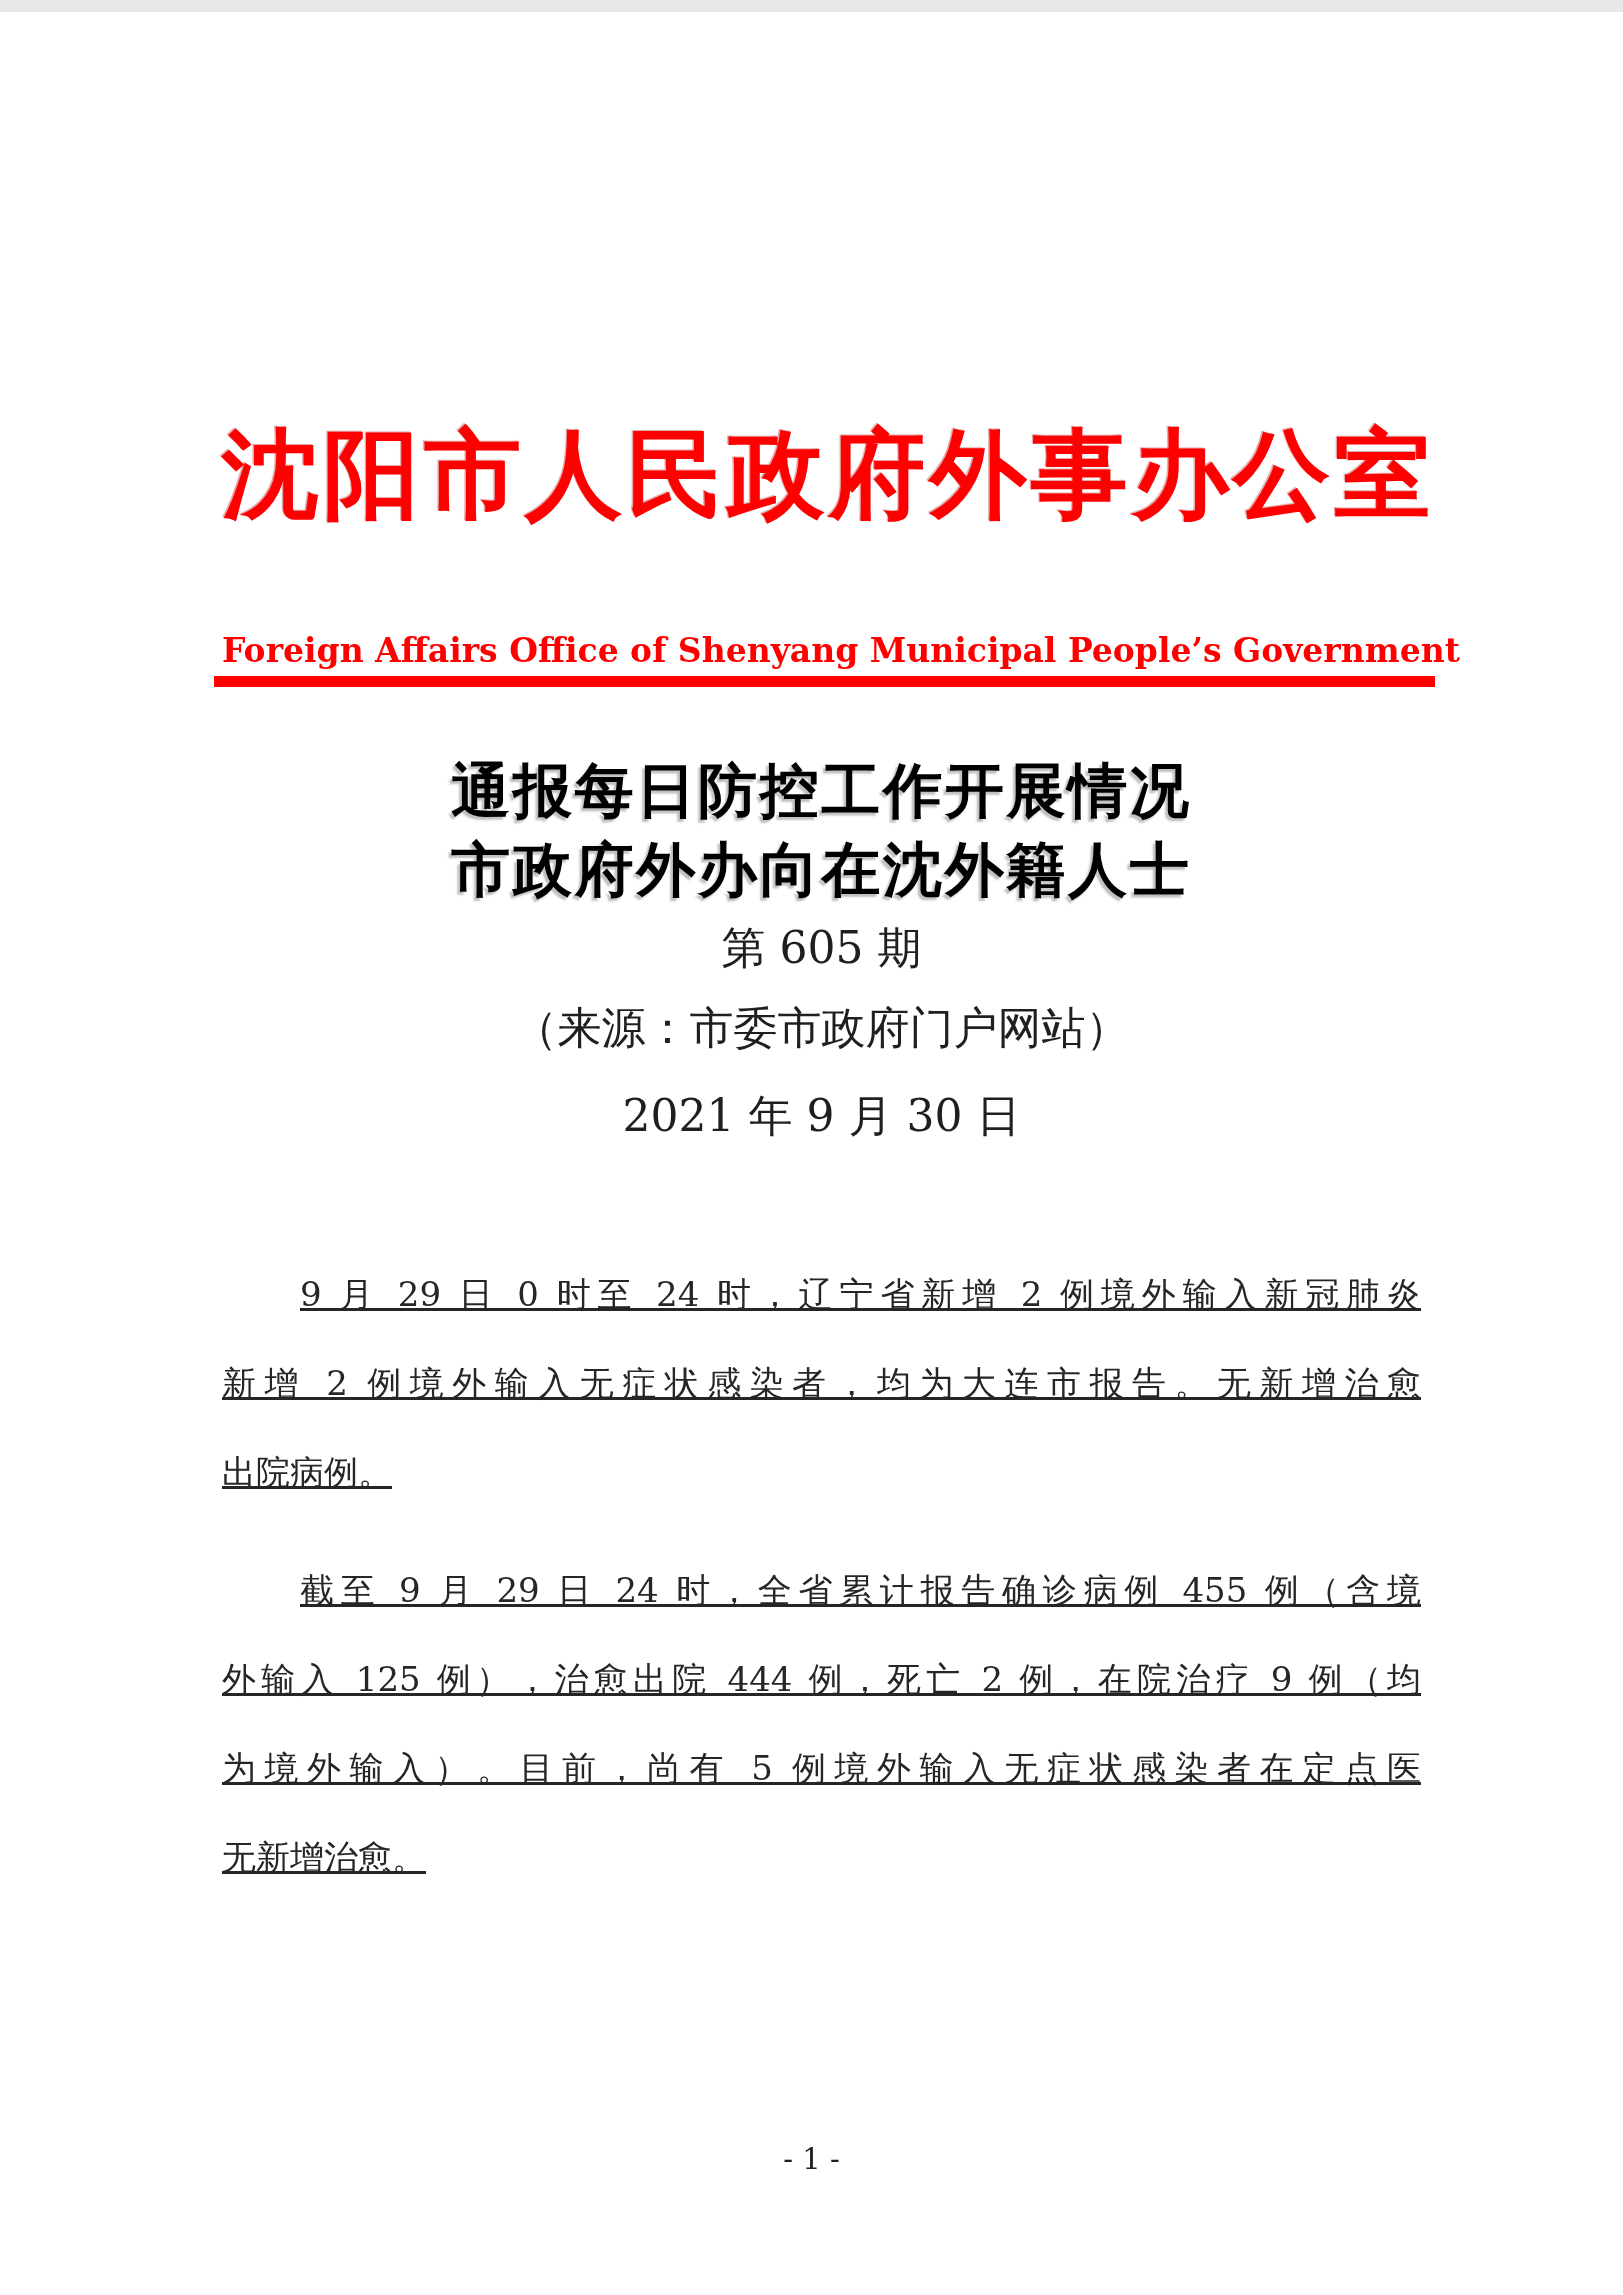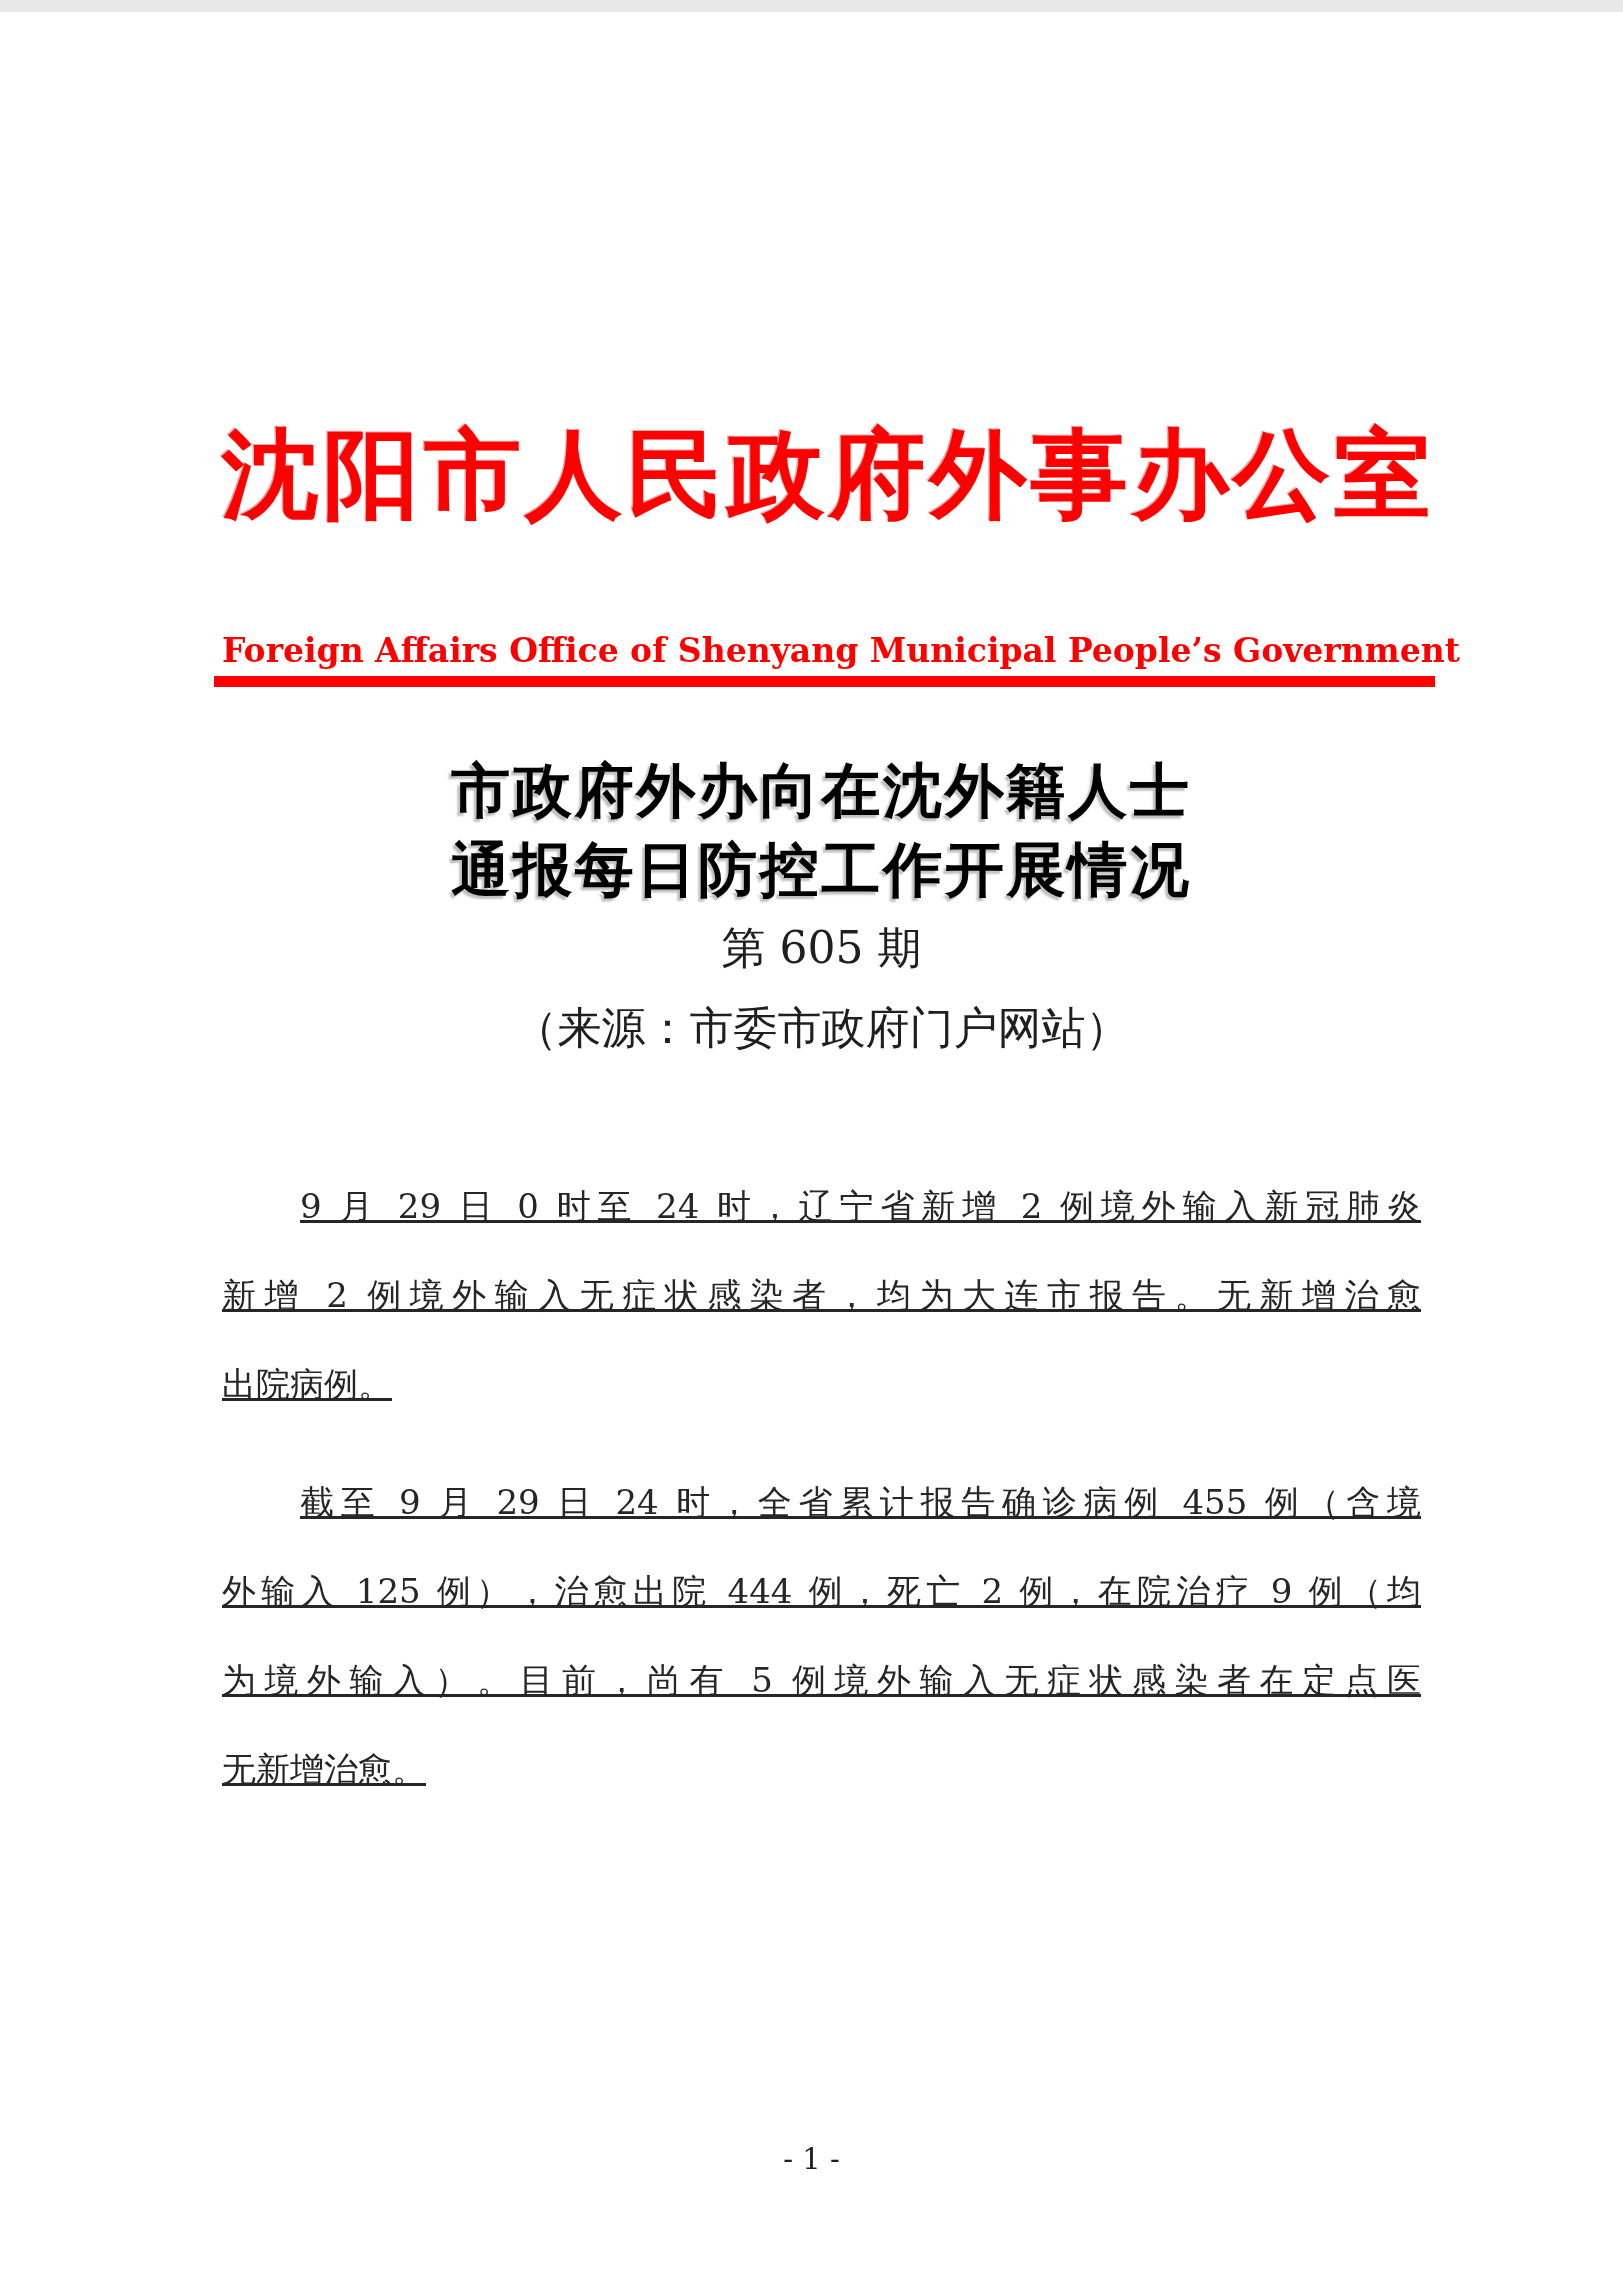--- a/index.html
+++ b/index.html
@@ -86,28 +86,29 @@
 
 <div class="page">
 
   <div class="main-title">沈阳市人民政府外事办公室</div>
 
   <div class="en-title">Foreign Affairs Office of Shenyang Municipal People’s Government</div>
 
   <div class="red-rule"></div>
 
   <div class="doc-title">
+    <div>通报每日防控工作开展情况</div>
     <div>市政府外办向在沈外籍人士</div>
-    <div>通报每日防控工作开展情况</div>
   </div>
 
   <div class="meta-line issue">第 605 期</div>
 
   <div class="meta-line source">（来源：市委市政府门户网站）</div>
 
+  <div class="meta-line date">2021 年 9 月 30 日</div>
 
   <div class="body-text">
 
     <div class="paragraph">
       <div class="body-line indent">9 月 29 日 0 时至 24 时，辽宁省新增 2 例境外输入新冠肺炎</div>
       <div class="body-line">新增 2 例境外输入无症状感染者，均为大连市报告。无新增治愈</div>
       <div class="body-line last">出院病例。</div>
     </div>
 
     <div class="paragraph para2">

